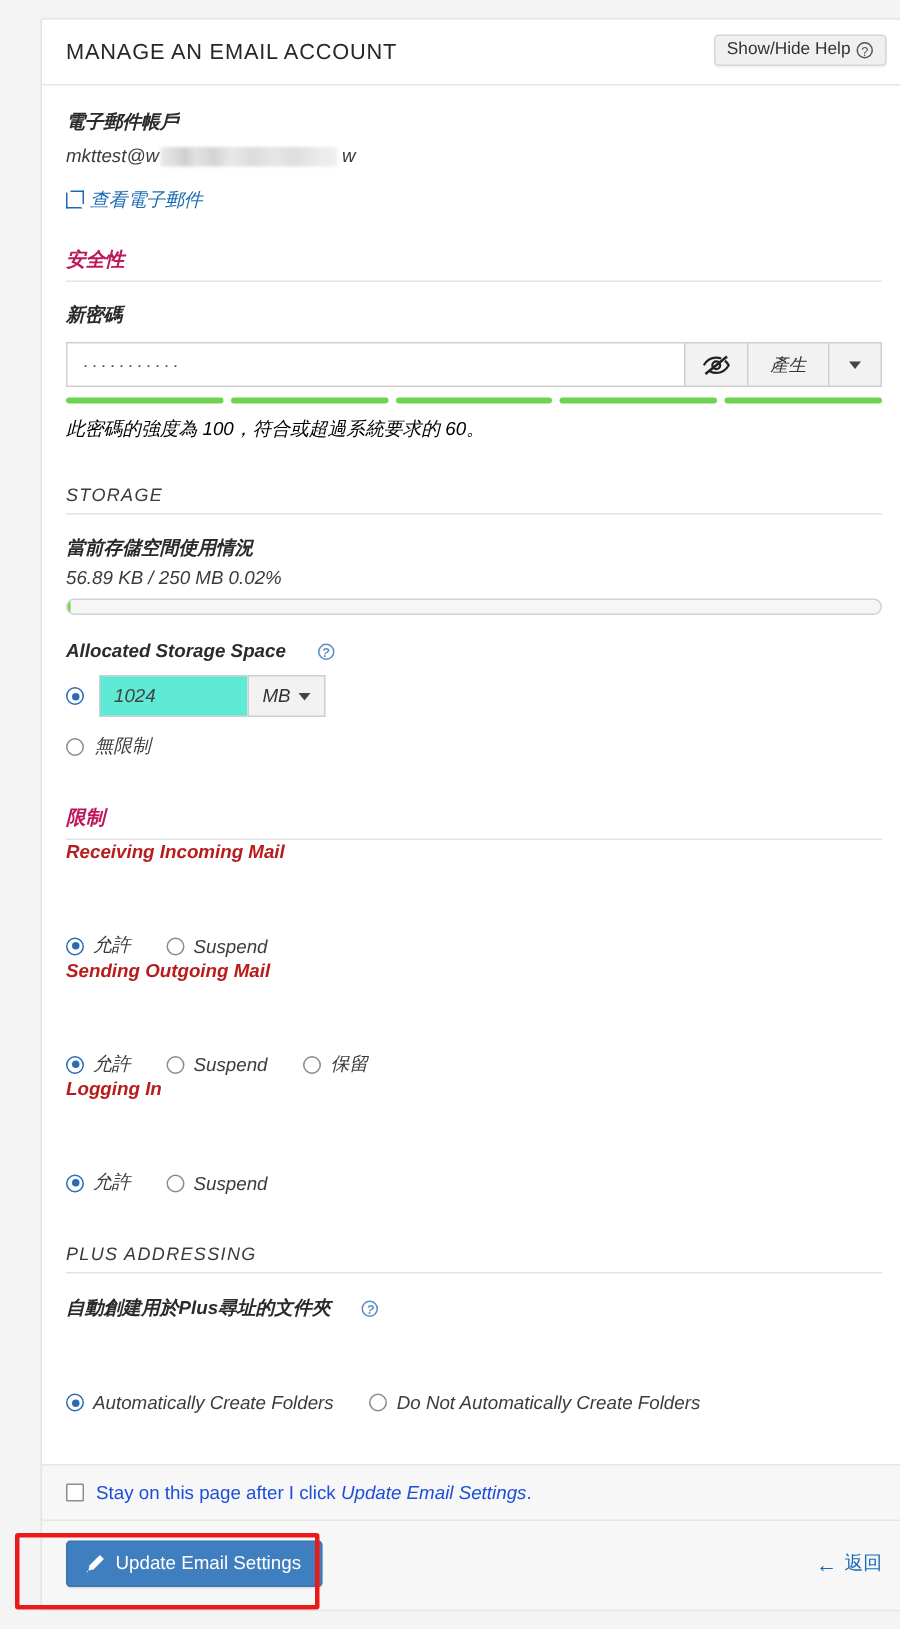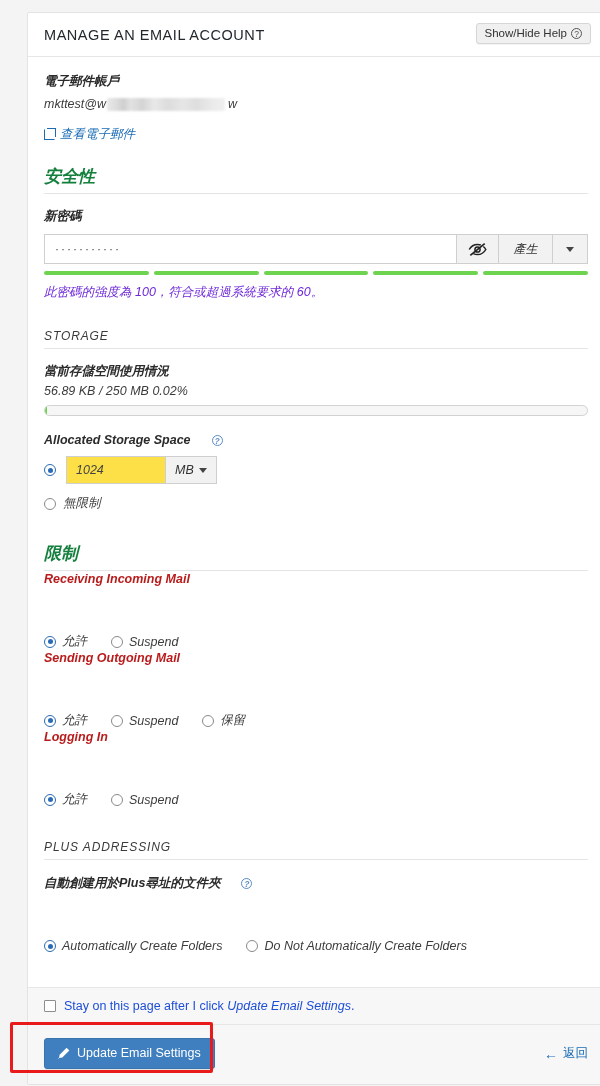--- a/index.html
+++ b/index.html
@@ -126,22 +126,22 @@
     width: 8px; height: 8px;
     border-top: 1.4px solid #1a6bb5;
     border-right: 1.4px solid #1a6bb5;
   }
 
   
   .section-head {
     margin-top: 22px;
     padding-bottom: 5px;
     border-bottom: 1px solid #e4e4e4;
-    font-size: 17px;
-    color: #15803d;
+    font-size: 13px;
+    color: #be185d;
     font-weight: bold;
   }
   .section-head.caps {
     font-weight: 400;
     letter-spacing: .9px;
     color: #3a3a3a;
     font-size: 12px;
   }
 
   
@@ -191,21 +191,21 @@
   }
   .strength-bars div {
     flex: 1;
     height: 4px;
     border-radius: 3px;
     background: #6ed450;
   }
   .pw-note {
     margin-top: 9px;
     font-size: 12.5px;
-    color: #6d28d9;
+    color: #000000;
   }
 
   
   .usage-text {
     font-size: 12.5px;
     color: #3c3c3c;
     margin-top: 4px;
   }
   .usage-bar {
     margin-top: 7px;
@@ -237,21 +237,21 @@
     margin-top: 9px;
     gap: 10px;
   }
   .num-input {
     width: 99px; height: 28px;
     border: 1px solid #cfcfcf;
     border-right: none;
     font-size: 12.5px;
     color: #444;
     padding: 0 9px;
-    background: #fde047;
+    background: #5eead4;
     display: flex; align-items: center;
   }
   .unit-btn {
     height: 28px;
     border: 1px solid #cfcfcf;
     background: #f2f2f2;
     font-size: 12.5px;
     color: #333;
     padding: 0 9px;
     display: flex; align-items: center; gap: 5px;

